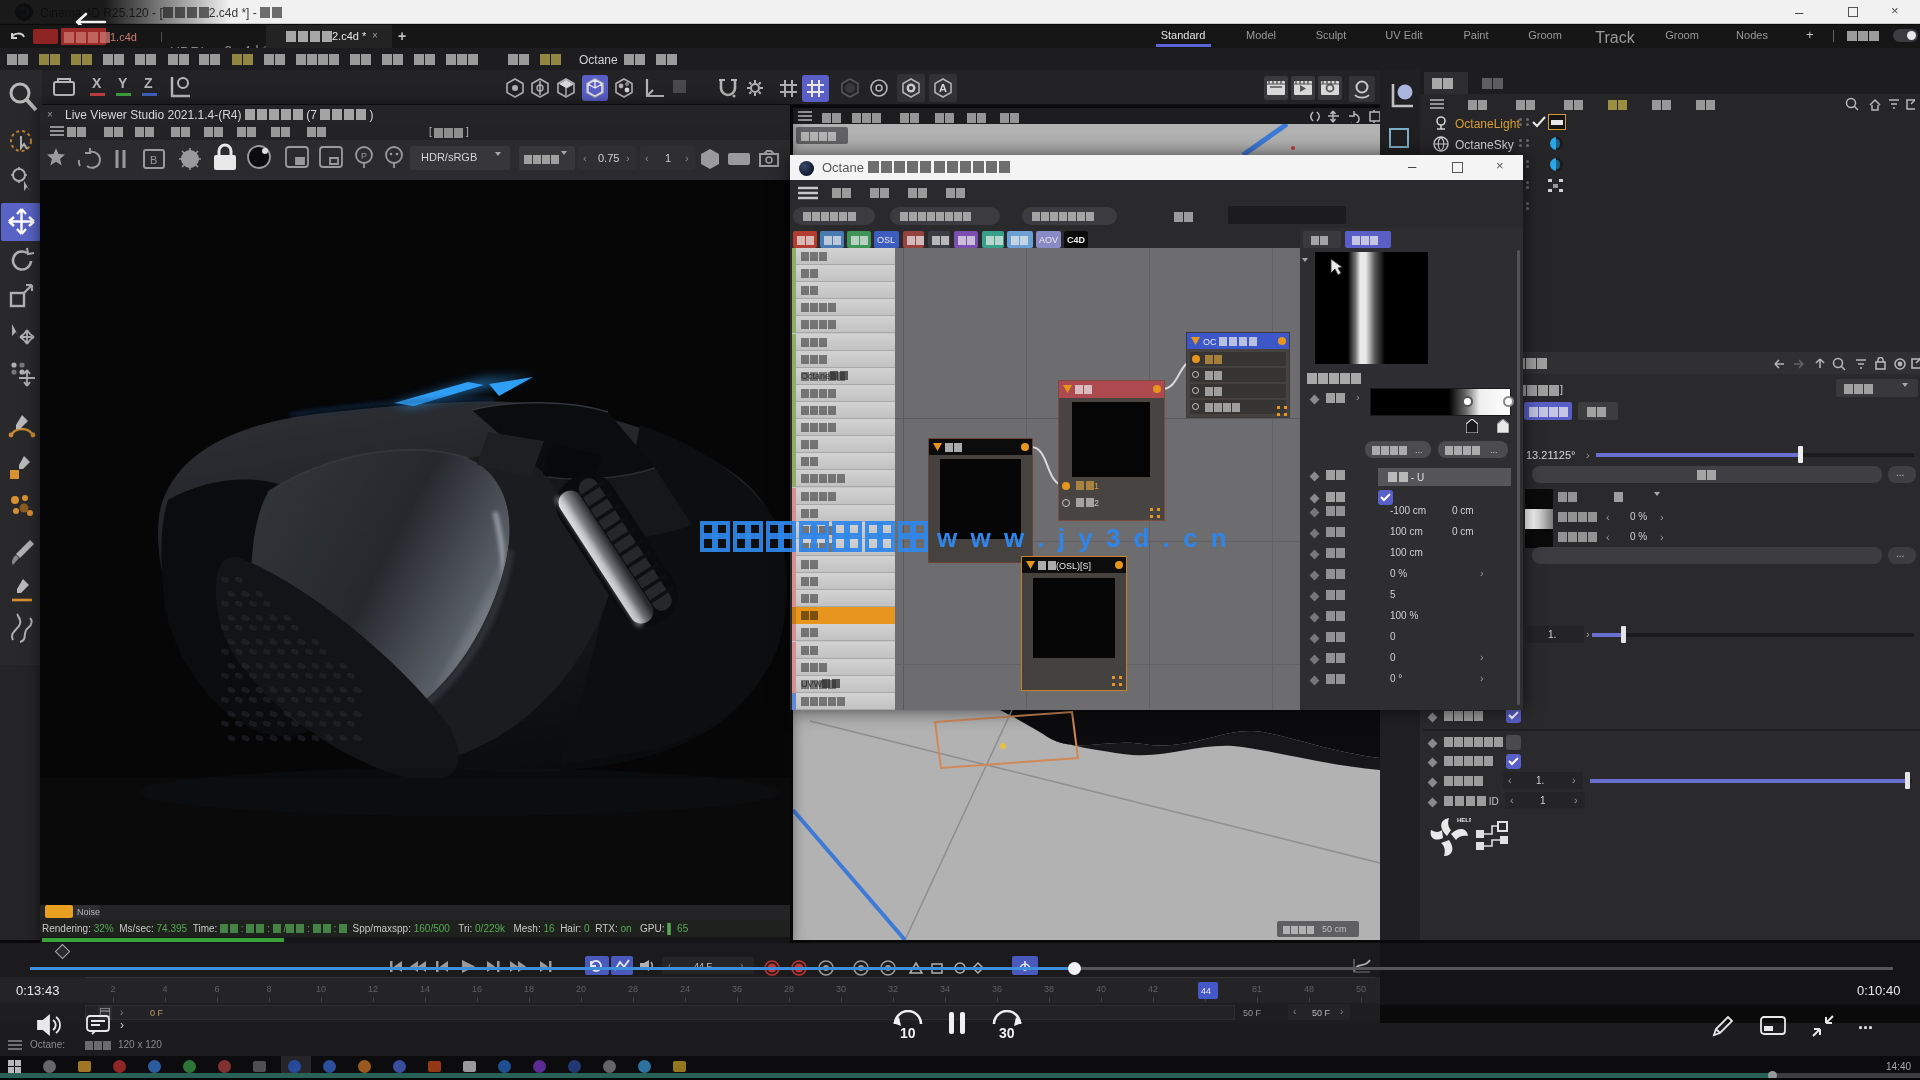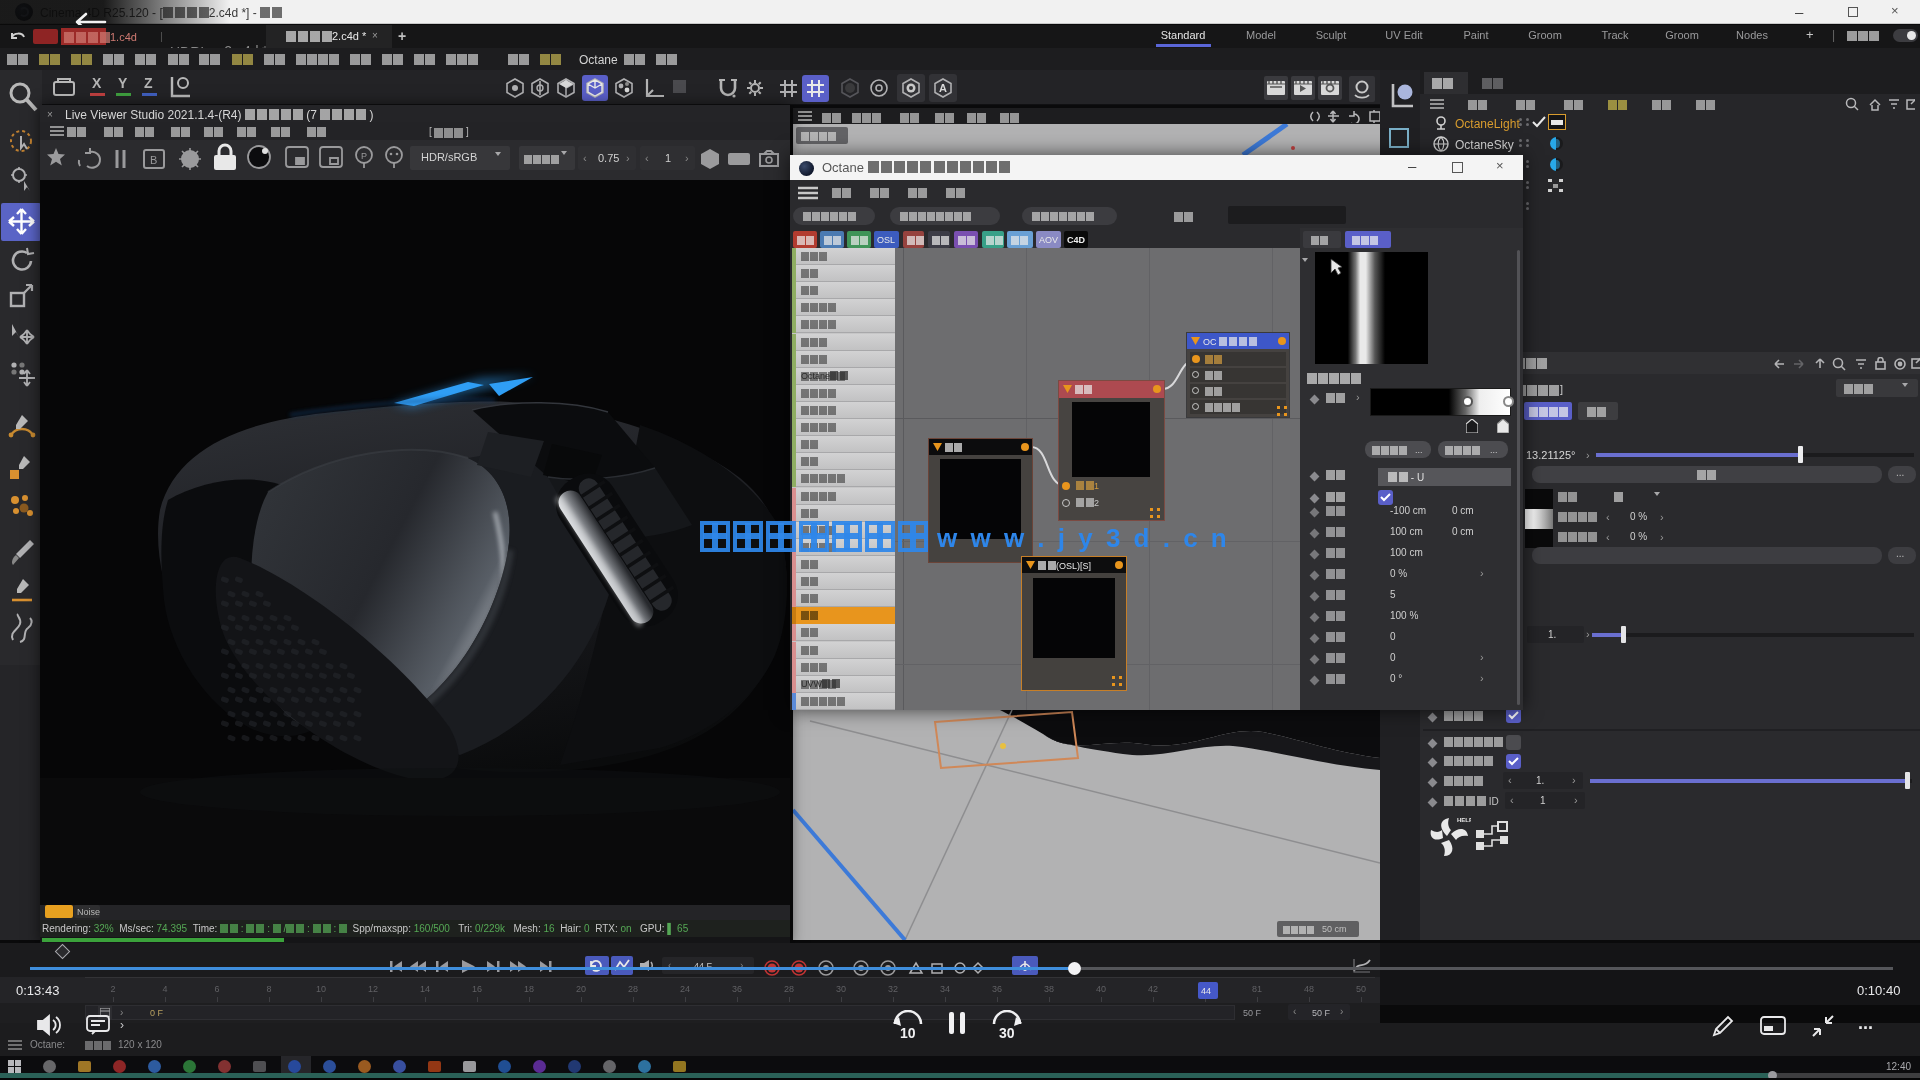--- a/index.html
+++ b/index.html
@@ -32,21 +32,21 @@
     <div class="a" style="left:266px;top:25px;width:126px;height:23px;background:#232324;"></div>
     <div class="a" style="left:286px;top:31px;font-size:11px;color:#dadada;font-weight:400;white-space:nowrap;line-height:1;"><i style="display:inline-block;vertical-align:-1px;width:46px;height:11px;background:repeating-linear-gradient(90deg,currentColor 0 10px,transparent 10px 12px);opacity:0.72;"></i><span style="vertical-align:1px;color:#e8e8e8">2.c4d *</span></div>
     <div class="a" style="left:372px;top:31px;font-size:10px;color:#9a9a9a;font-weight:400;white-space:nowrap;line-height:1;">×</div>
     <div class="a" style="left:398px;top:29px;font-size:14px;color:#c0c0c0;font-weight:700;white-space:nowrap;line-height:1;">+</div>
     <div class="a" style="left:1183px;top:30px;font-size:11px;color:#e4e4e4;font-weight:400;white-space:nowrap;line-height:1;transform:translateX(-50%);">Standard</div>
     <div class="a" style="left:1261px;top:30px;font-size:11px;color:#9a9a9c;font-weight:400;white-space:nowrap;line-height:1;transform:translateX(-50%);">Model</div>
     <div class="a" style="left:1331px;top:30px;font-size:11px;color:#9a9a9c;font-weight:400;white-space:nowrap;line-height:1;transform:translateX(-50%);">Sculpt</div>
     <div class="a" style="left:1404px;top:30px;font-size:11px;color:#9a9a9c;font-weight:400;white-space:nowrap;line-height:1;transform:translateX(-50%);">UV Edit</div>
     <div class="a" style="left:1476px;top:30px;font-size:11px;color:#9a9a9c;font-weight:400;white-space:nowrap;line-height:1;transform:translateX(-50%);">Paint</div>
     <div class="a" style="left:1545px;top:30px;font-size:11px;color:#9a9a9c;font-weight:400;white-space:nowrap;line-height:1;transform:translateX(-50%);">Groom</div>
-    <div class="a" style="left:1615px;top:30px;font-size:11px;color:#9a9a9c;font-weight:400;white-space:nowrap;line-height:1;transform:translateX(-50%);">Track</div>
+    <div class="a" style="left:1615px;top:30px;font-size:16px;color:#9a9a9c;font-weight:400;white-space:nowrap;line-height:1;transform:translateX(-50%);">Track</div>
     <div class="a" style="left:1682px;top:30px;font-size:11px;color:#9a9a9c;font-weight:400;white-space:nowrap;line-height:1;transform:translateX(-50%);">Groom</div>
     <div class="a" style="left:1752px;top:30px;font-size:11px;color:#9a9a9c;font-weight:400;white-space:nowrap;line-height:1;transform:translateX(-50%);">Nodes</div>
     <div class="a" style="left:1156px;top:44px;width:55px;height:3px;background:#5a66d8;"></div>
     <div class="a" style="left:1806px;top:28px;font-size:13px;color:#c8c8c8;font-weight:400;white-space:nowrap;line-height:1;">+</div>
     <div class="a" style="left:1832px;top:29px;font-size:12px;color:#666;font-weight:400;white-space:nowrap;line-height:1;">|</div>
     <div class="a" style="left:1847px;top:31px;font-size:10px;color:#c8c8c8;font-weight:400;white-space:nowrap;line-height:1;">
       <i class="a" style="color:#d0d0d0;width:32px;height:10px;background:repeating-linear-gradient(90deg,currentColor 0 10px,transparent 10px 11px);opacity:0.72;"></i>
     </div>
     <div class="a" style="left:1893px;top:29px;width:25px;height:13px;border-radius:7px;background:#3c3c40;"></div>
     <div class="a" style="left:1907px;top:31px;width:9px;height:9px;border-radius:50%;background:#e8e8e8;"></div>
@@ -1452,21 +1452,21 @@
     <div class="a" style="left:358px;top:1060px;width:13px;height:13px;border-radius:50%;background:#d07828;opacity:.72;"></div>
     <div class="a" style="left:393px;top:1060px;width:13px;height:13px;border-radius:50%;background:#4a6ad8;opacity:.72;"></div>
     <div class="a" style="left:428px;top:1061px;width:13px;height:11px;background:#c84818;border-radius:2px;opacity:.72;"></div>
     <div class="a" style="left:463px;top:1061px;width:13px;height:11px;background:#d0d0d4;border-radius:2px;opacity:.72;"></div>
     <div class="a" style="left:498px;top:1060px;width:13px;height:13px;border-radius:50%;background:#2868c8;opacity:.72;"></div>
     <div class="a" style="left:533px;top:1060px;width:13px;height:13px;border-radius:50%;background:#7838c8;opacity:.72;"></div>
     <div class="a" style="left:568px;top:1060px;width:13px;height:13px;border-radius:50%;background:#2a4a9a;opacity:.72;"></div>
     <div class="a" style="left:603px;top:1060px;width:13px;height:13px;border-radius:50%;background:#88888c;opacity:.72;"></div>
     <div class="a" style="left:638px;top:1060px;width:13px;height:13px;border-radius:50%;background:#3a98d8;opacity:.72;"></div>
     <div class="a" style="left:673px;top:1061px;width:13px;height:11px;background:#c8a028;border-radius:2px;opacity:.72;"></div>
-    <div class="a" style="left:1886px;top:1062px;font-size:10px;color:#a8a8ac;font-weight:400;white-space:nowrap;line-height:1;">12:40</div>
+    <div class="a" style="left:1886px;top:1062px;font-size:10px;color:#a8a8ac;font-weight:400;white-space:nowrap;line-height:1;">14:40</div>
     <div class="a" style="left:0px;top:1073px;width:1920px;height:5px;background:#3e3e40;"></div>
     <div class="a" style="left:0px;top:1073px;width:1773px;height:5px;background:#2a6157;"></div>
     <div class="a" style="left:1768px;top:1071px;width:9px;height:9px;border-radius:50%;background:#9a9a9e;"></div>
     <div class="a" style="left:0px;top:1078px;width:1920px;height:2px;background:#060607;"></div>
     <div class="a" style="left:30px;top:967px;width:1863px;height:3px;background:#55565a;"></div>
     <div class="a" style="left:30px;top:967px;width:1045px;height:3px;background:#3f8edc;"></div>
     <div class="a" style="left:1068px;top:962px;width:13px;height:13px;border-radius:50%;background:#f2f2f4;"></div>
     <div class="a" style="left:16px;top:984px;font-size:13px;color:#e8e8ea;font-weight:400;white-space:nowrap;line-height:1;">0:13:43</div>
     <div class="a" style="left:1857px;top:984px;font-size:13px;color:#e8e8ea;font-weight:400;white-space:nowrap;line-height:1;">0:10:40</div>
     <svg class="a" style="left:36px;top:1012px" width="28" height="26">

